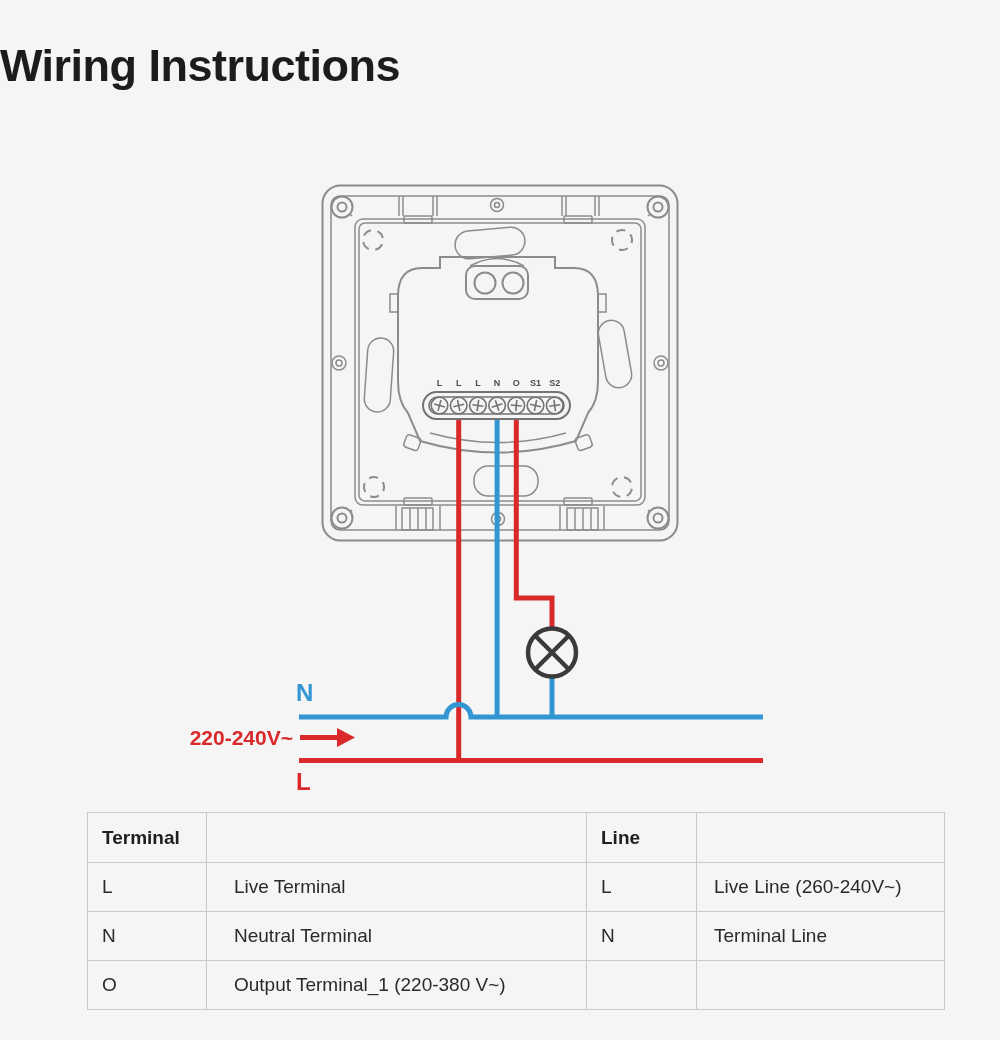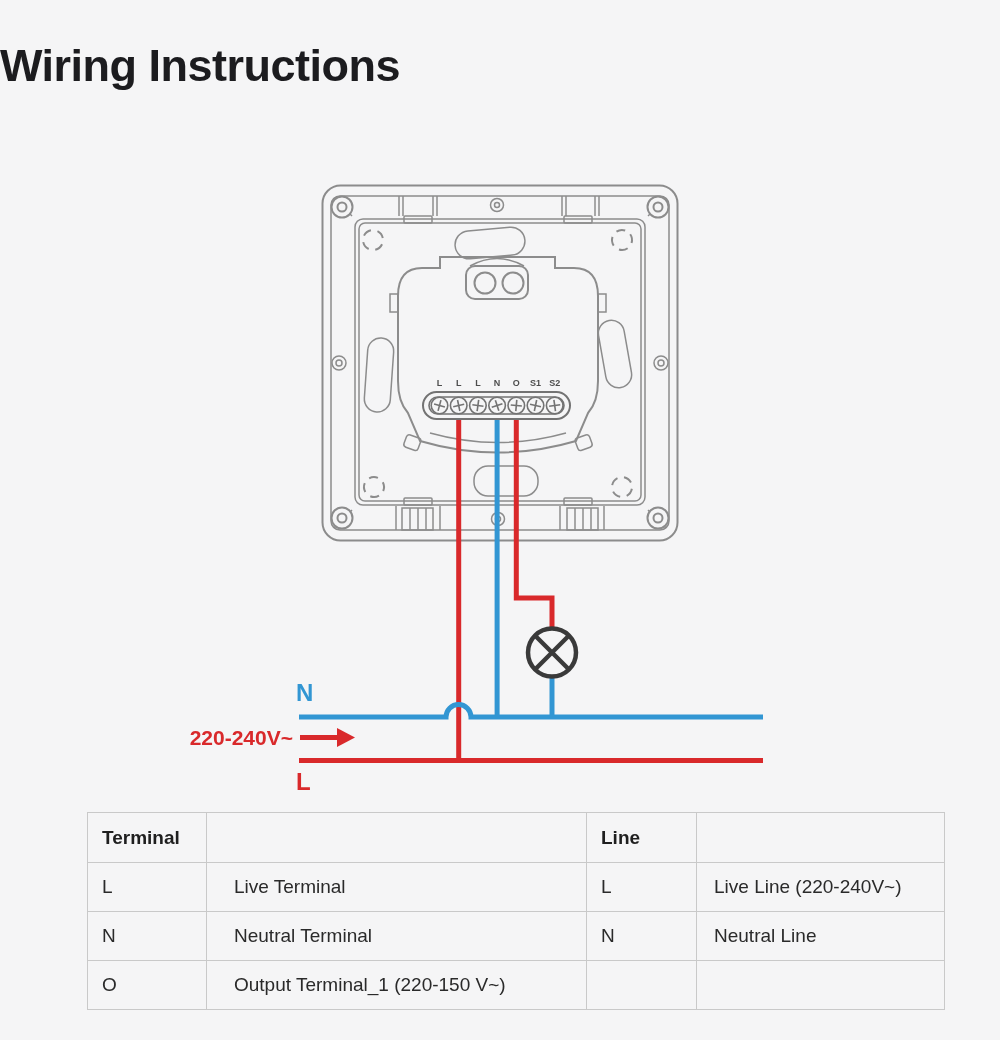--- a/index.html
+++ b/index.html
@@ -245,28 +245,28 @@
       <tr class="head">
     <th>Terminal</th>
     <th></th>
     <th>Line</th>
     <th></th>
   </tr>
   <tr>
     <td>L</td>
     <td>Live Terminal</td>
     <td>L</td>
-    <td>Live Line (220-240V~)</td>
+    <td>Live Line (260-240V~)</td>
   </tr>
   <tr>
     <td>N</td>
     <td>Neutral Terminal</td>
     <td>N</td>
-    <td>Neutral Line</td>
+    <td>Terminal Line</td>
   </tr>
   <tr>
     <td>O</td>
-    <td>Output Terminal_1 (220-150 V~)</td>
+    <td>Output Terminal_1 (220-380 V~)</td>
     <td></td>
     <td></td>
   </tr>
 </tbody>
   </table>
 
 </body></html>

